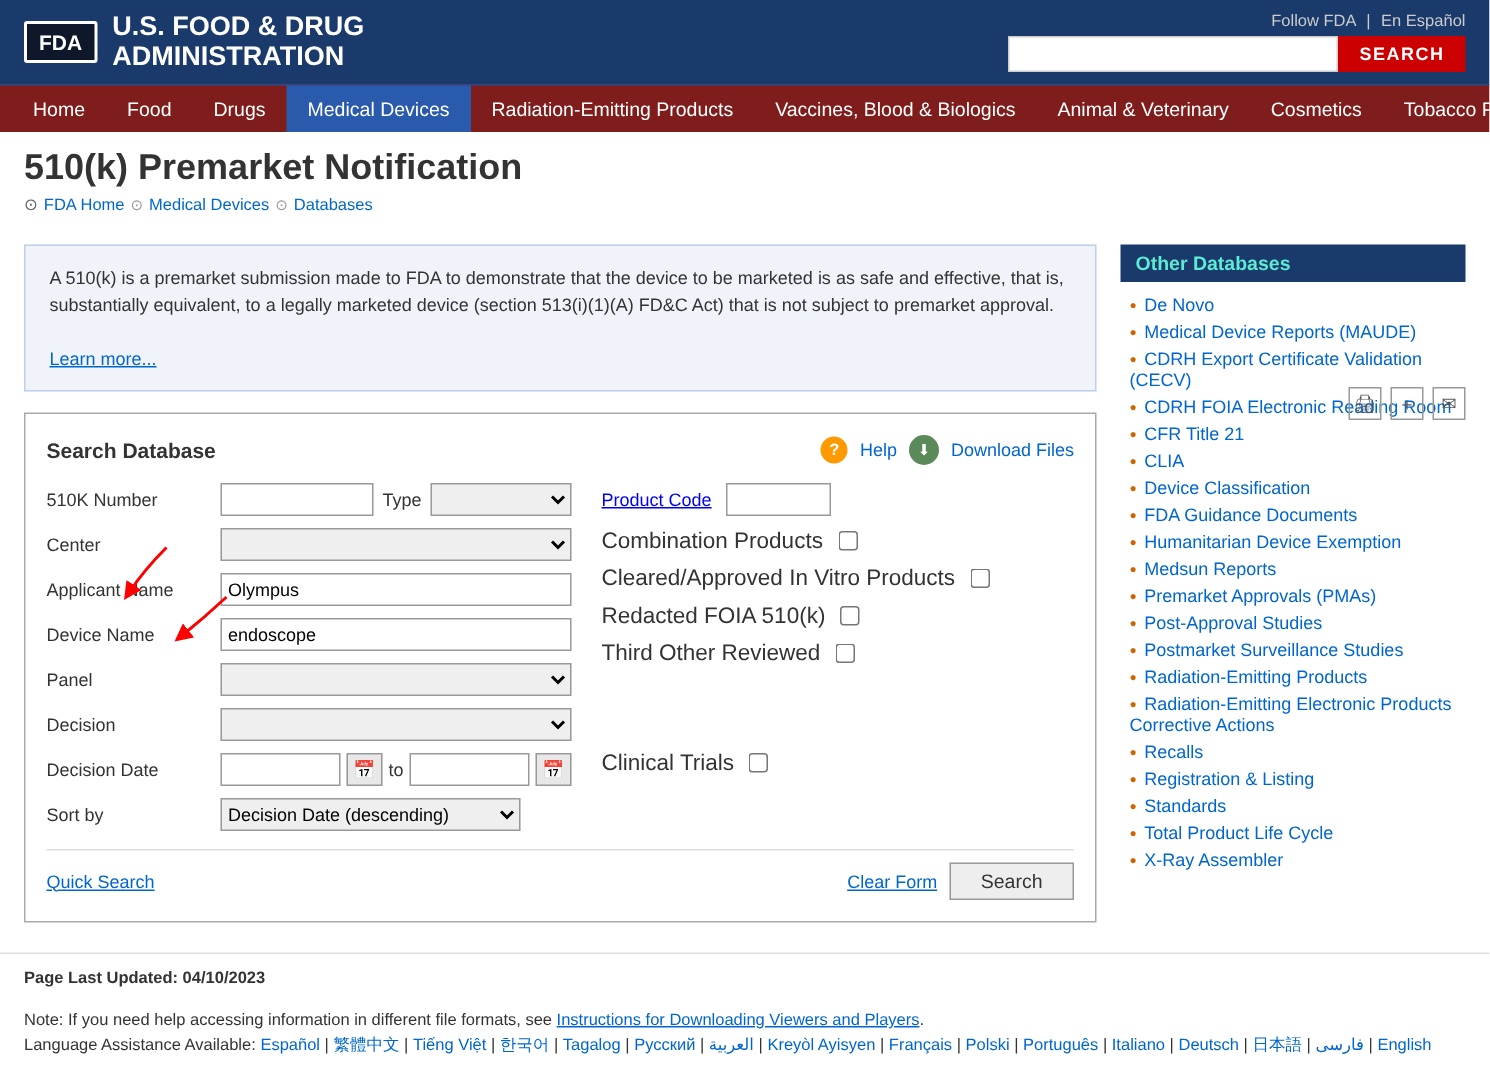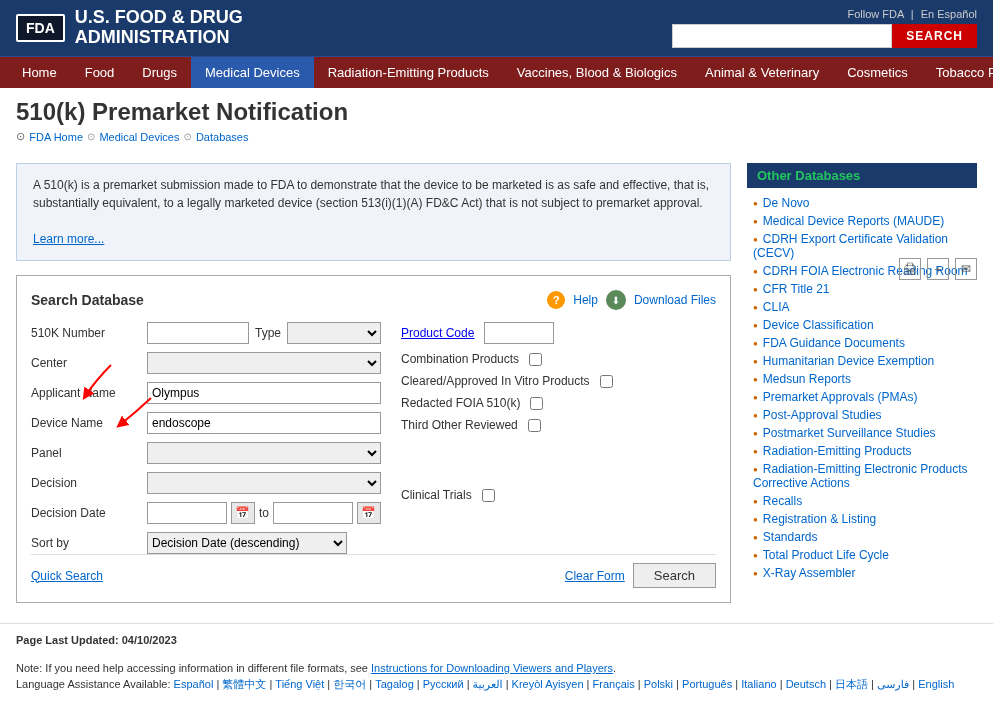--- a/index.html
+++ b/index.html
@@ -223,21 +223,21 @@
       flex: 1;
     }
 
     .right-form-row {
       display: flex;
       align-items: center;
       margin-bottom: 8px;
       gap: 6px;
       font-size: 12px;
     }
-    .right-form-row label { font-size: 12px; color: #333; }
+    .right-form-row label { font-size: 15px; color: #333; }
     .right-form-row input[type="checkbox"] { margin-left: 4px; }
 
     .date-row {
       display: flex;
       align-items: center;
       gap: 4px;
     }
     .date-input { width: 80px; height: 22px; border: 1px solid #999; padding: 2px 4px; font-size: 12px; }
     .cal-btn {
       width: 24px; height: 22px;
@@ -255,21 +255,21 @@
       align-items: center;
       gap: 6px;
       margin-top: 4px;
     }
     .sort-row label { font-size: 12px; width: 110px; flex-shrink: 0; }
 
     .form-buttons {
       display: flex;
       justify-content: space-between;
       align-items: center;
-      margin-top: 0;
+      margin-top: 12px;
       padding-top: 8px;
       border-top: 1px solid #ddd;
       gap: 44px;
     }
     .form-buttons a { color: #0066cc; text-decoration: underline; font-size: 12px; cursor: pointer; }
     .form-buttons .right-btns { display: flex; gap: 8px; align-items: center; }
     .btn-clear {
       background: none;
       border: none;
       color: #0066cc;
@@ -282,21 +282,21 @@
       border: 1px solid #999;
       padding: 4px 20px;
       font-size: 13px;
       cursor: pointer;
       color: #333;
     }
 
     
     .other-databases h3 {
       background: #1a3a6b;
-      color: #22c55e;
+      color: #5eead4;
       padding: 5px 10px;
       font-size: 13px;
       margin-bottom: 6px;
     }
     .other-databases ul {
       list-style: none;
       padding: 0 6px;
     }
     .other-databases ul li {
       padding: 2px 0;

